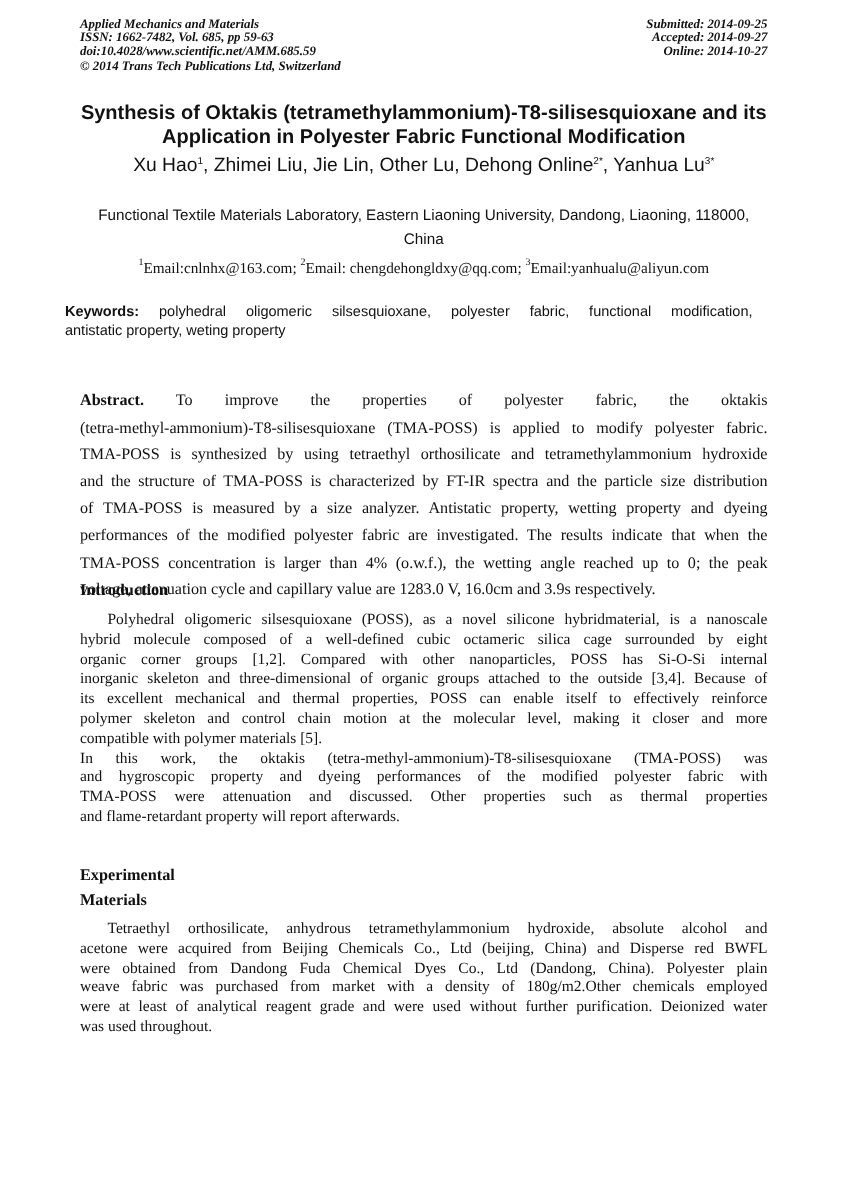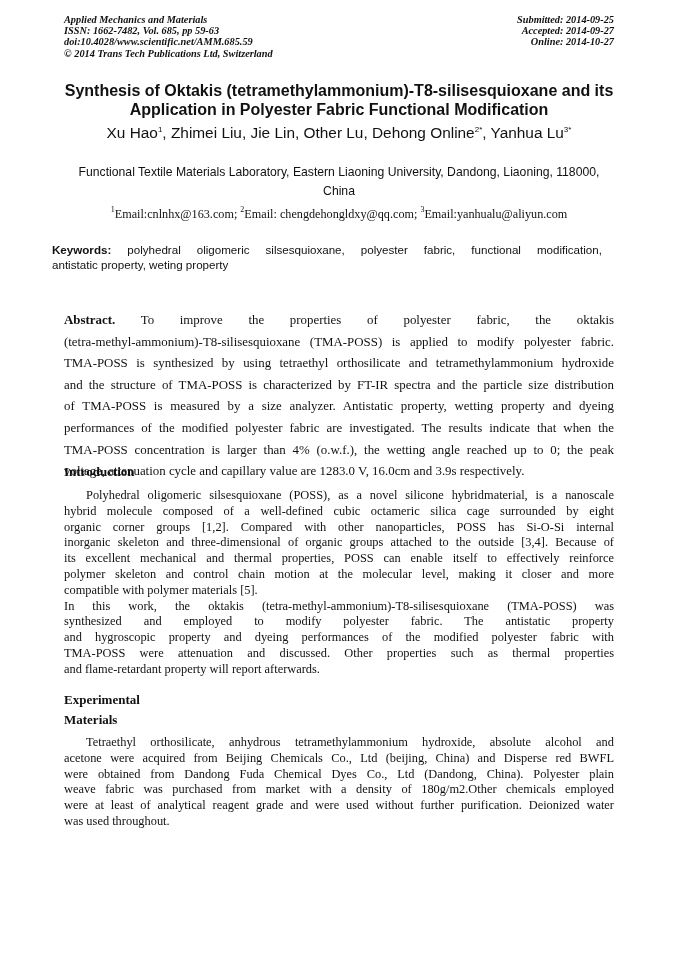--- a/index.html
+++ b/index.html
@@ -130,23 +130,20 @@
     <div class="row">
         <span class="line">polymer skeleton and control chain motion at the molecular level, making it closer and more</span>
       </div>
     <div class="row last-row">
         <span class="line last">compatible with polymer materials [5].</span>
       </div>
     <div class="row">
         <span class="line">In this work, the oktakis (tetra-methyl-ammonium)-T8-silisesquioxane (TMA-POSS) was</span>
       </div>
     <div class="row">
-        <span class="line">synthesized and employed to modify polyester fabric. The antistatic property</span>
-      </div>
-    <div class="row">
         <span class="line">and hygroscopic property and dyeing performances of the modified polyester fabric with</span>
       </div>
     <div class="row">
         <span class="line">TMA-POSS were attenuation and discussed. Other properties such as thermal properties</span>
       </div>
     <div class="row last-row">
         <span class="line last">and flame-retardant property will report afterwards.</span>
       </div>
   </div>
 

